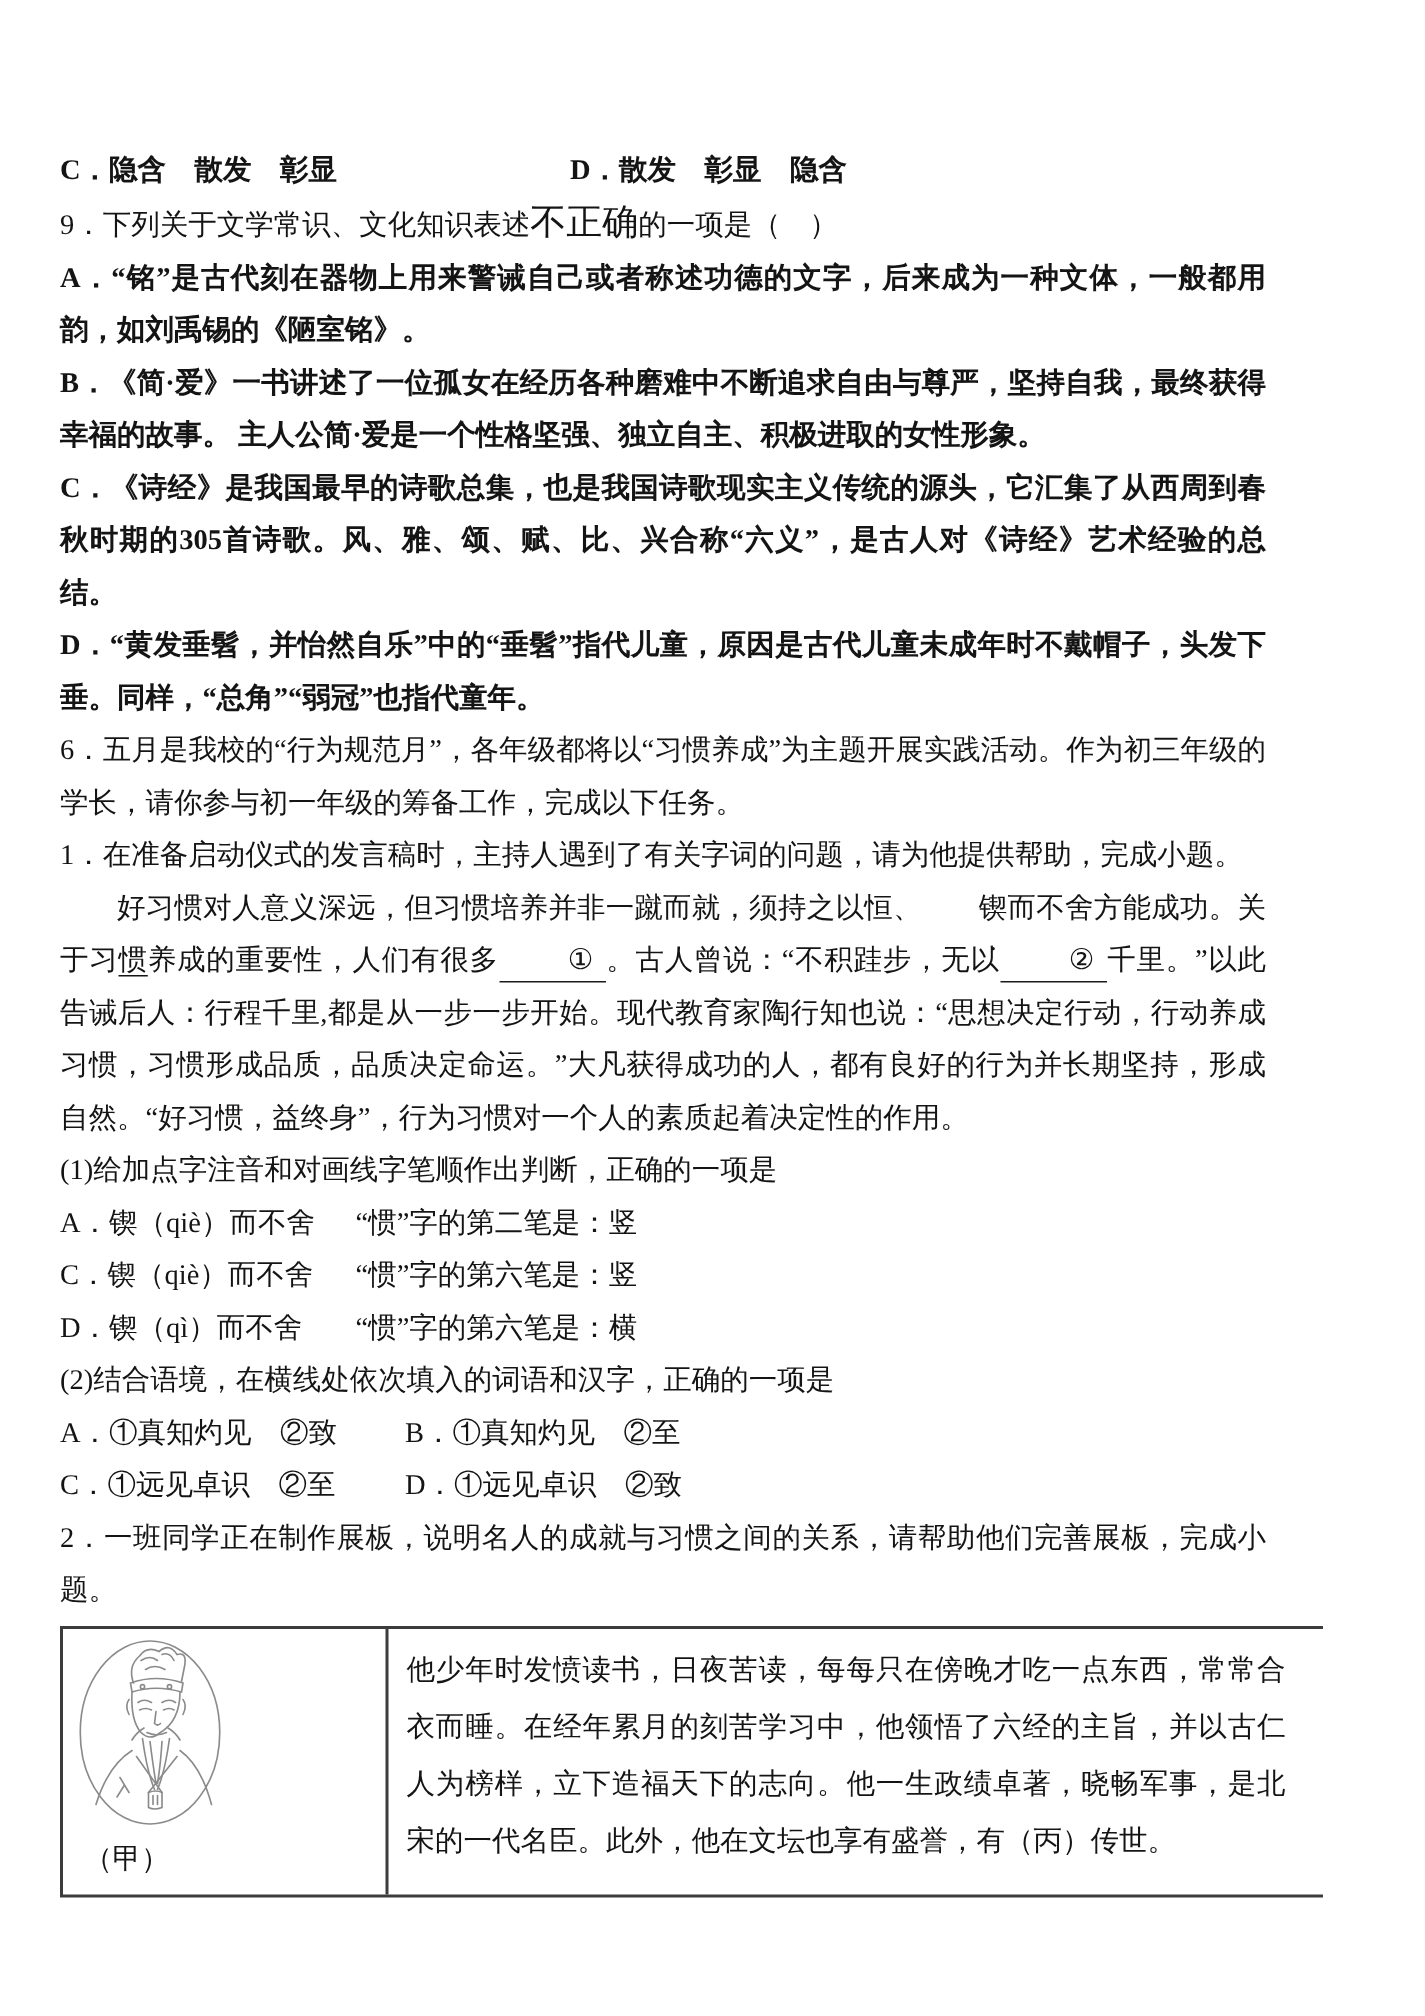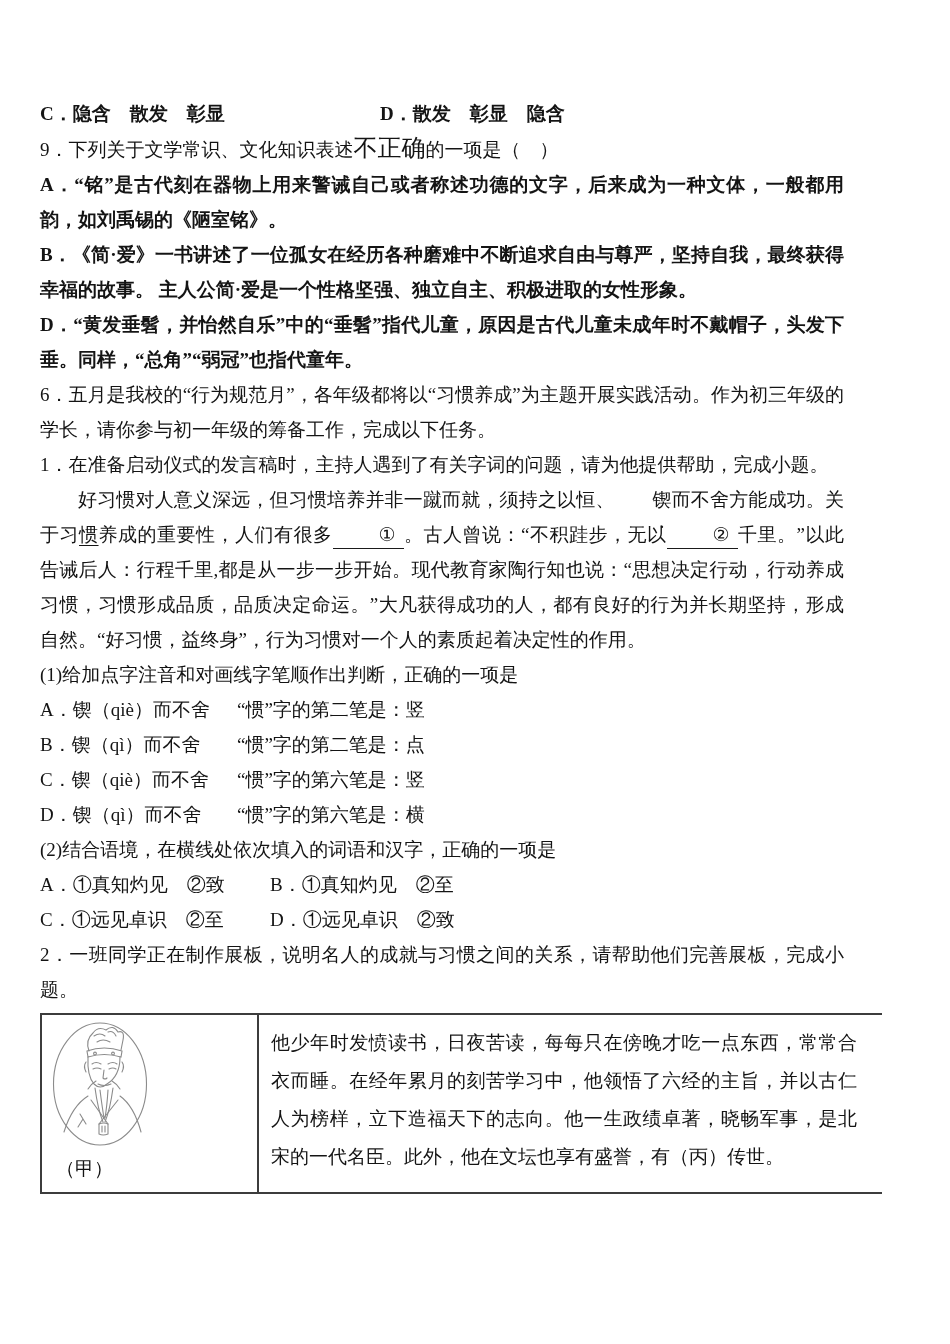--- a/index.html
+++ b/index.html
@@ -85,36 +85,33 @@
 
   <div class="opt-row bold">
     <span class="w340">C．隐含　散发　彰显</span>
     <span>D．散发　彰显　隐含</span>
   </div>
 
   <div class="ln"><span>9．下列关于文学常识、文化知识表述</span><span class="em-sans">不正确</span><span>的一项是（　）</span></div>
 
   <div class="ln just bold">A．“铭”是古代刻在器物上用来警诫自己或者称述功德的文字，后来成为一种文体，一般都用韵，如刘禹锡的《陋室铭》。</div>
   <div class="ln just bold">B．《简·爱》一书讲述了一位孤女在经历各种磨难中不断追求自由与尊严，坚持自我，最终获得幸福的故事。 主人公简·爱是一个性格坚强、独立自主、积极进取的女性形象。</div>
+  <div class="ln just bold">C．《诗经》是我国最早的诗歌总集，也是我国诗歌现实主义传统的源头，它汇集了从西周到春秋时期的305首诗歌。风、雅、颂、赋、比、兴合称“六义”，是古人对《诗经》艺术经验的总结。</div>
   <div class="ln just bold">D．“黄发垂髫，并怡然自乐”中的“垂髫”指代儿童，原因是古代儿童未成年时不戴帽子，头发下垂。同样，“总角”“弱冠”也指代童年。</div>
 
   <div class="ln just">6．五月是我校的“行为规范月”，各年级都将以“习惯养成”为主题开展实践活动。作为初三年级的学长，请你参与初一年级的筹备工作，完成以下任务。</div>
 
   <div class="ln just">1．在准备启动仪式的发言稿时，主持人遇到了有关字词的问题，请为他提供帮助，完成小题。</div>
 
   <div class="ln just passage"><span>好习惯对人意义深远，但习惯培养并非一蹴而就，须持之以恒、</span><span class="seg-dot">锲</span><span>而不舍方能成功。关于习</span><span class="seg-underline">惯</span><span>养成的重要性，人们有很多</span><span class="seg-blank">①</span><span>。古人曾说：“不积跬步，无以</span><span class="seg-blank">②</span><span>千里。”以此告诫后人：行程千里,都是从一步一步开始。现代教育家陶行知也说：“思想决定行动，行动养成习惯，习惯形成品质，品质决定命运。”大凡获得成功的人，都有良好的行为并长期坚持，形成自然。“好习惯，益终身”，行为习惯对一个人的素质起着决定性的作用。</span></div>
 
   <div class="ln">(1)给加点字注音和对画线字笔顺作出判断，正确的一项是</div>
   <div class="opt-row">
     <span class="w197">A．锲（qiè）而不舍</span>
     <span>“惯”字的第二笔是：竖</span>
-  </div>
-  <div class="opt-row">
-    <span class="w197">B．锲（qì）而不舍</span>
-    <span>“惯”字的第二笔是：点</span>
   </div>
   <div class="opt-row">
     <span class="w197">C．锲（qiè）而不舍</span>
     <span>“惯”字的第六笔是：竖</span>
   </div>
   <div class="opt-row">
     <span class="w197">D．锲（qì）而不舍</span>
     <span>“惯”字的第六笔是：横</span>
   </div>
 

